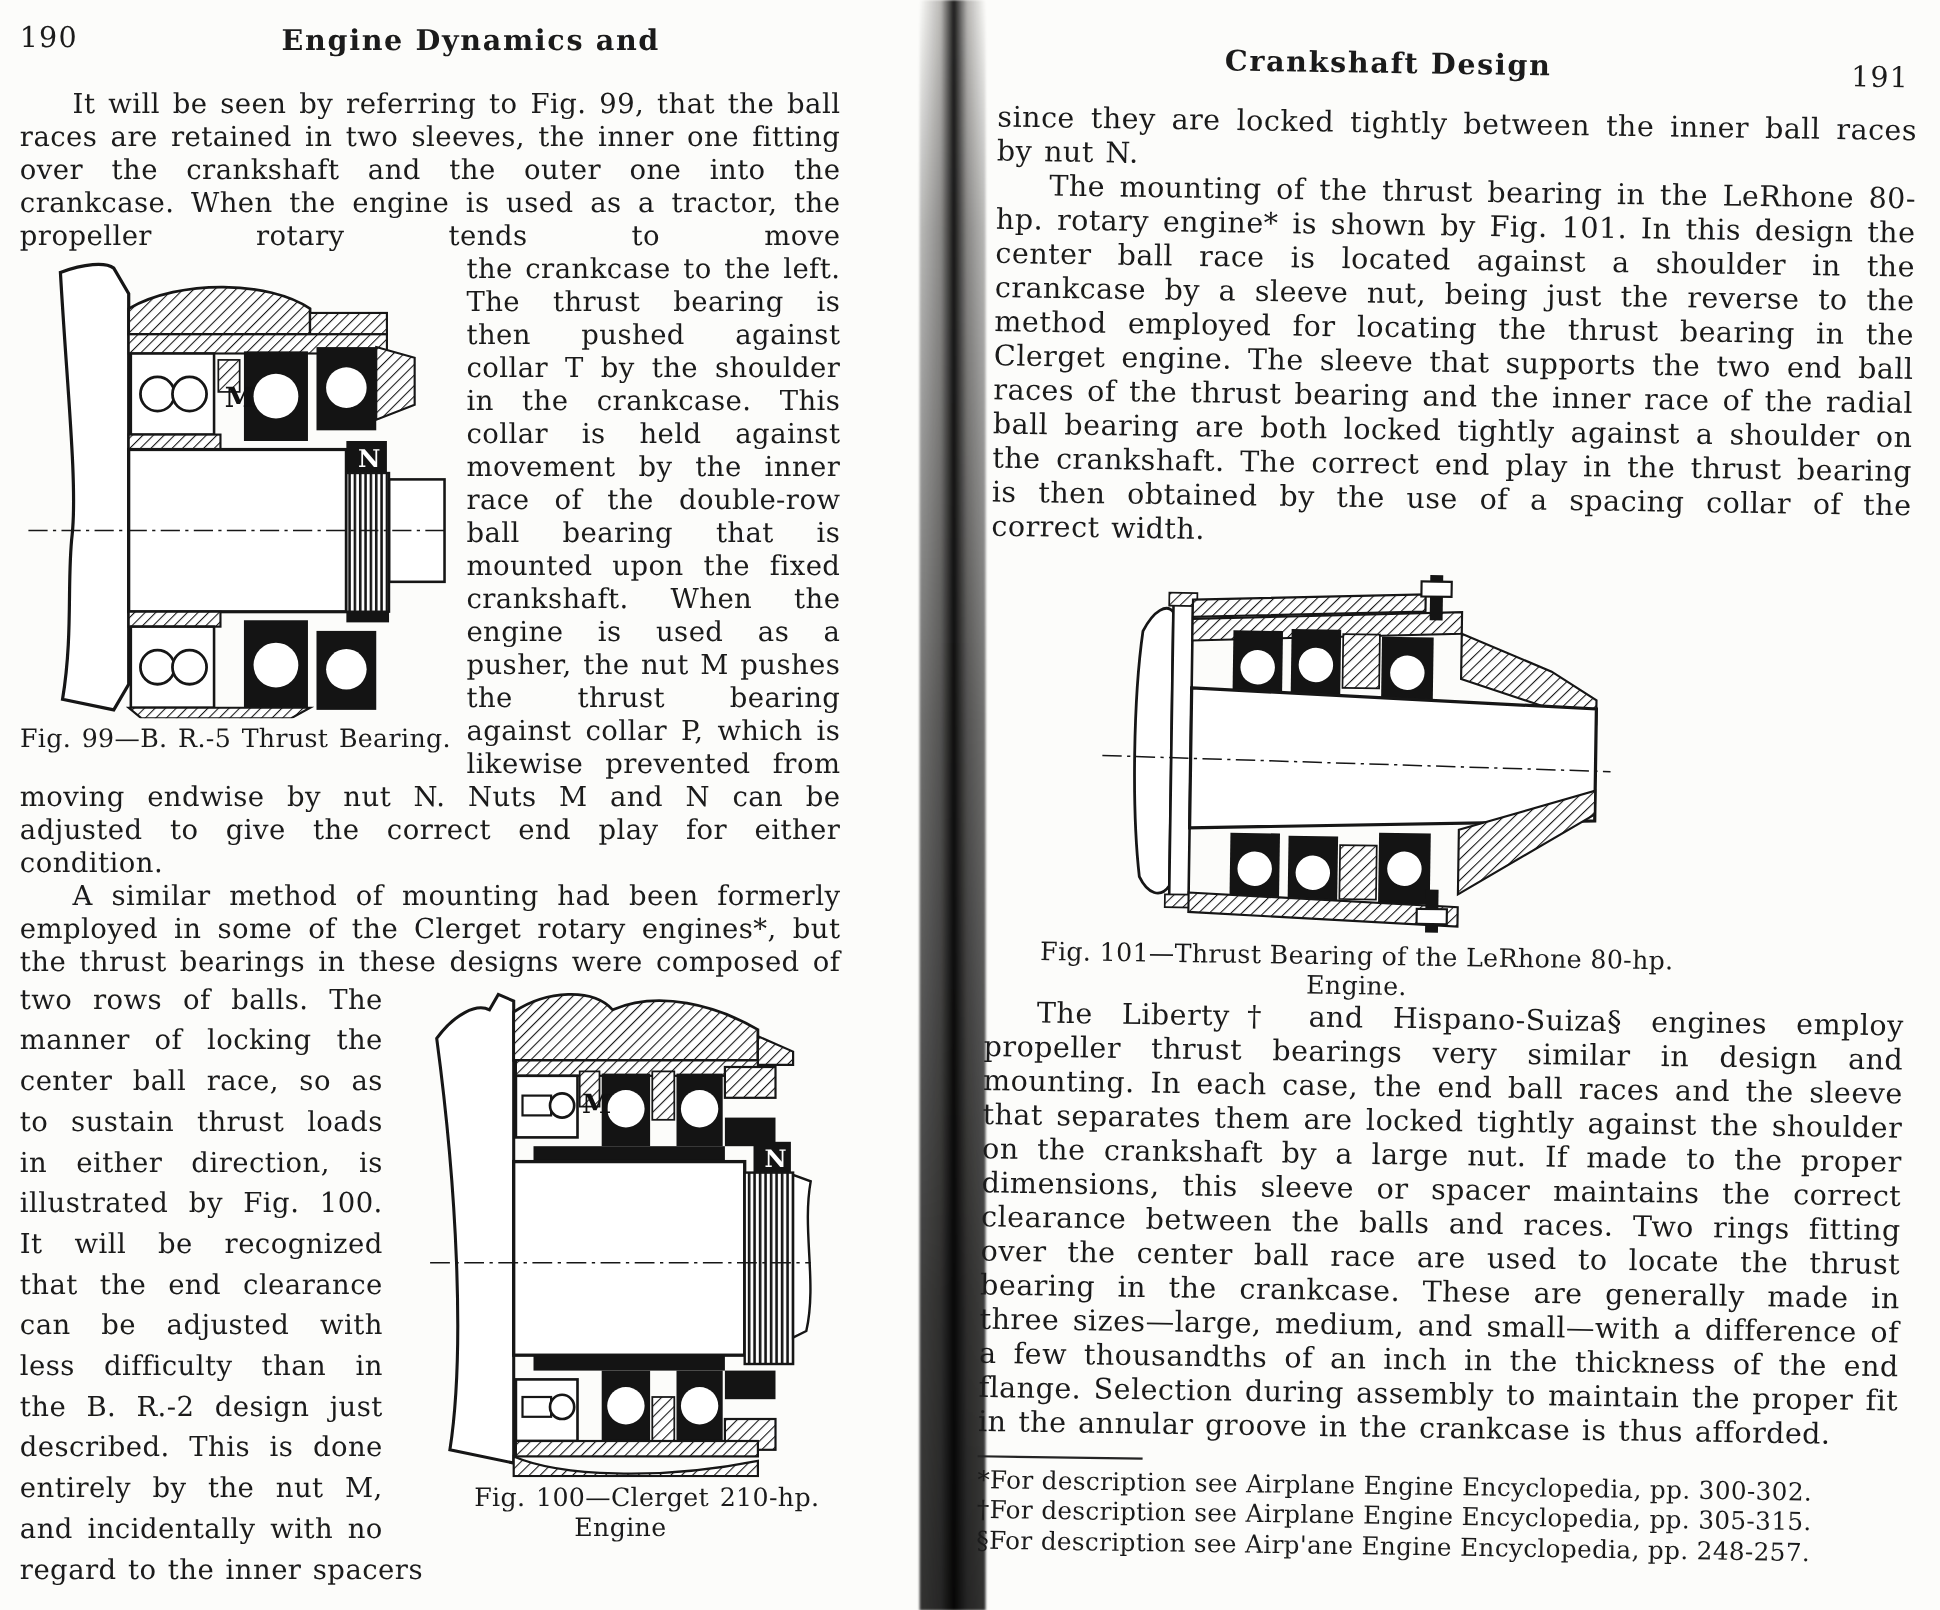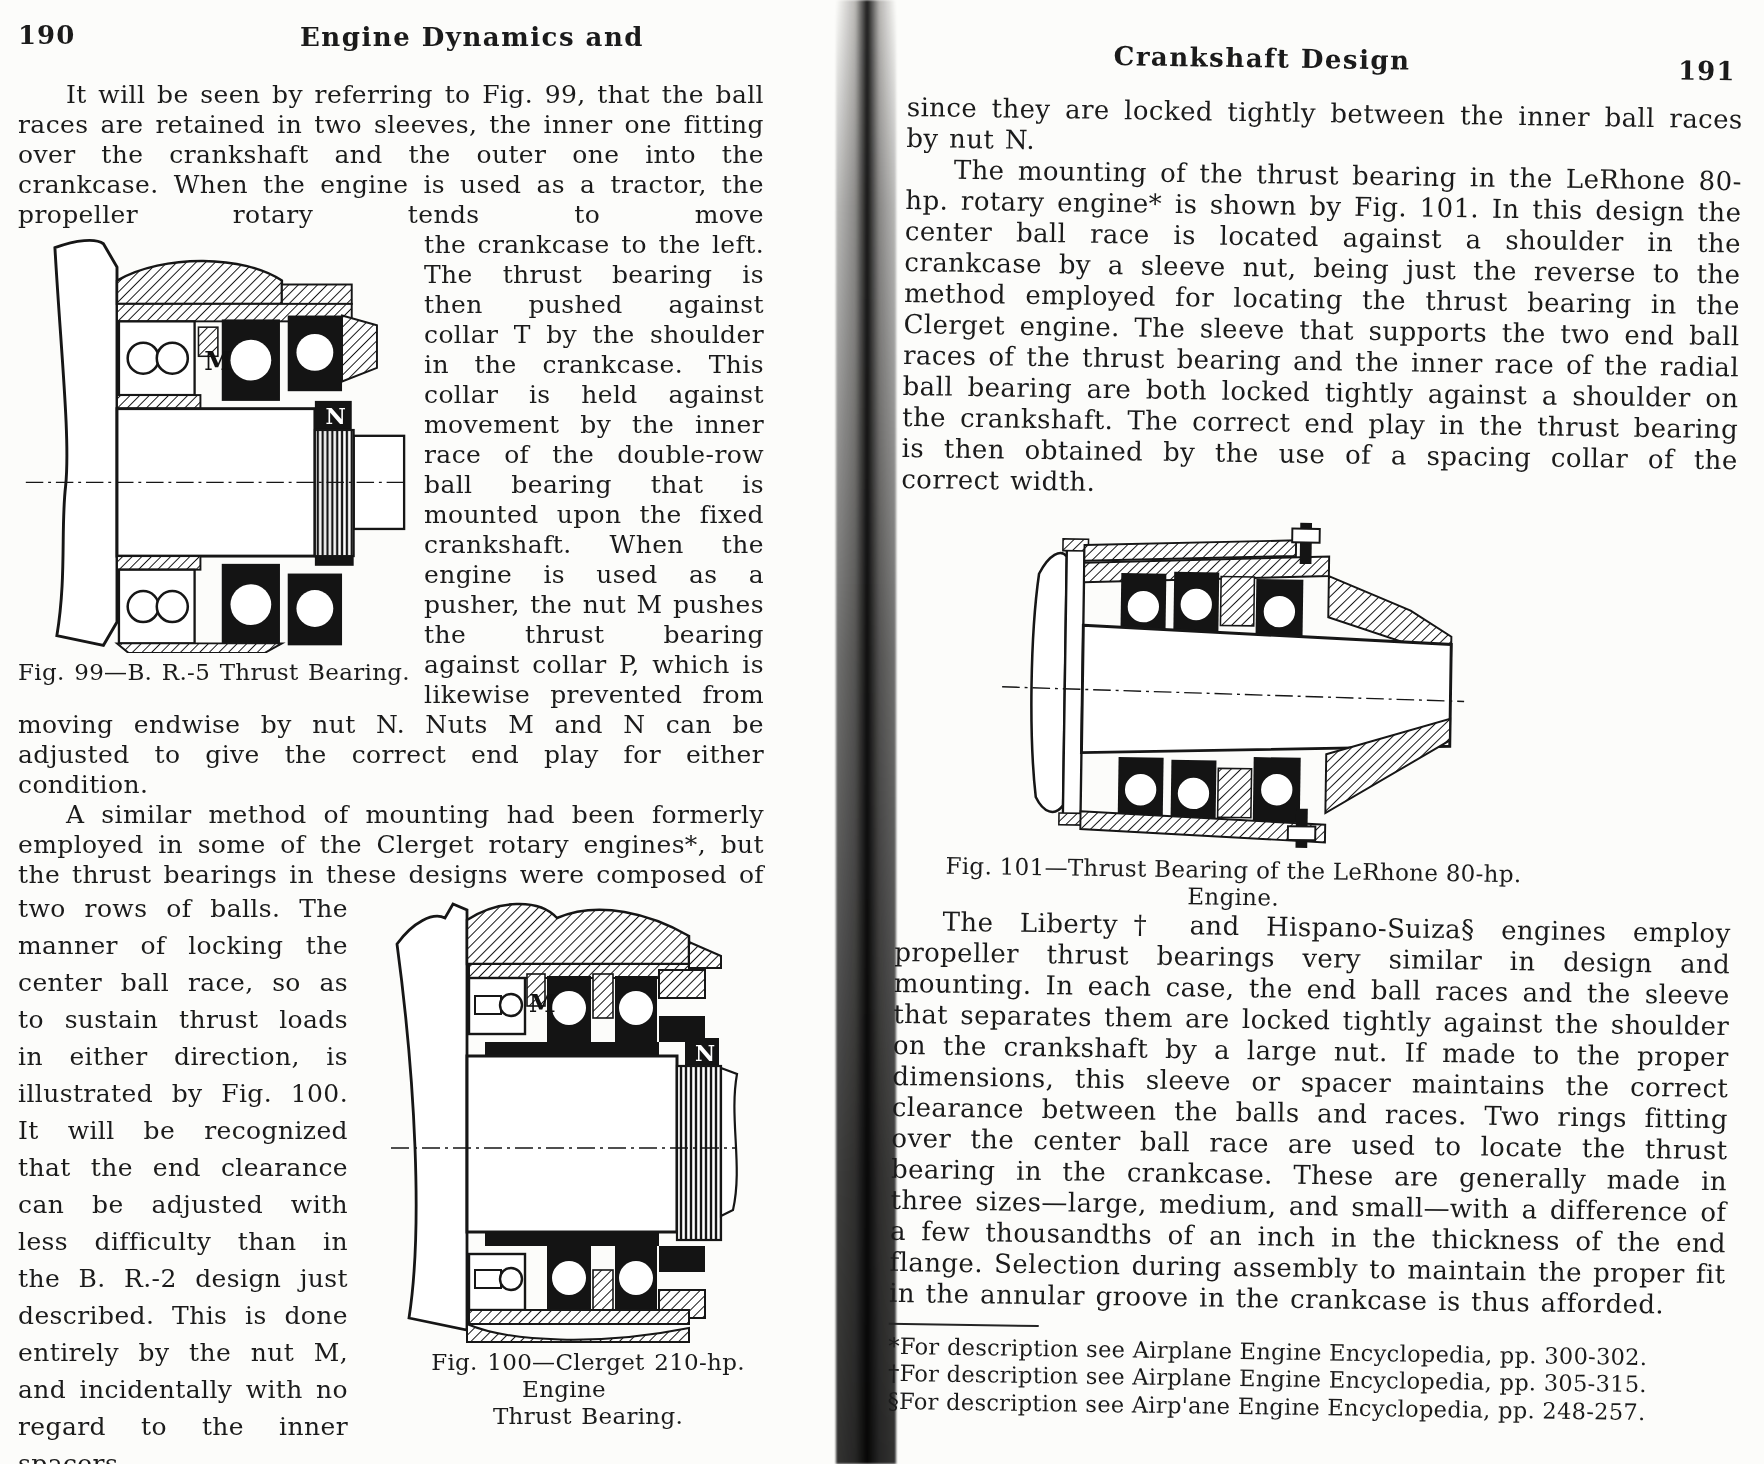--- a/index.html
+++ b/index.html
@@ -13,24 +13,24 @@
   .page-right{left:908px;top:26px;width:836px;transform:rotate(0.85deg);transform-origin:0 0;}
   .binding{
     position:absolute;left:836px;top:0;width:60px;height:1464px;
     background:
       linear-gradient(180deg, rgba(0,0,0,0) 0%, rgba(0,0,0,0.25) 14%, rgba(0,0,0,0.55) 45%, rgba(0,0,0,0.75) 80%, rgba(0,0,0,0.8) 100%),
       linear-gradient(90deg, rgba(25,22,20,0) 0%, rgba(35,30,26,0.30) 32%, rgba(8,8,8,0.92) 52%, rgba(35,30,26,0.32) 72%, rgba(25,22,20,0) 100%);
     background-blend-mode:multiply;
     filter:blur(1.2px);
   }
   .hdr{position:relative;height:44px;margin-bottom:22px;}
-  .pageno{font-weight:700;font-size:26px;letter-spacing:1px;}
+  .pageno{font-weight:400;font-size:26px;letter-spacing:1px;}
   .runhead{font-weight:700;font-size:26px;letter-spacing:1.5px;}
   .page-left .pageno{position:absolute;left:0;top:6px;}
-  .page-left .runhead{position:absolute;left:238px;top:8px;margin-left:44px;}
+  .page-left .runhead{position:absolute;left:238px;top:8px;}
   .page-right .pageno{position:absolute;right:8px;top:18px;}
   .page-right .runhead{position:absolute;left:206px;top:12px;}
   p.body{
     margin:0;font-size:25px;line-height:30px;text-align:justify;
     letter-spacing:0.4px;word-spacing:2px;
   }
   .page-right p.body{font-size:26px;line-height:31px;}
   .indent{text-indent:48px;}
   .force-just{text-align-last:justify;}
   .mt6{margin-top:6px;}
@@ -150,21 +150,20 @@
         <circle cx="180" cy="380" r="17" fill="#fff"></circle>
         <rect x="204" y="372" width="20" height="44" fill="url(#hatch)" stroke="#161616" stroke-width="1.6"></rect>
         <rect x="226" y="348" width="42" height="66" fill="#141414"></rect>
         <circle cx="247" cy="380" r="17" fill="#fff"></circle>
         <rect x="270" y="348" width="46" height="26" fill="#141414"></rect>
         <rect x="270" y="392" width="46" height="28" fill="url(#hatch)" stroke="#161616" stroke-width="2"></rect>
         <rect x="80" y="412" width="220" height="14" fill="url(#hatch)" stroke="#161616" stroke-width="2"></rect>
         <path d="M78,426 C120,444 210,448 300,430 L300,444 L78,444 Z" fill="url(#hatch)" stroke="#161616" stroke-width="2"></path>
       </svg>
       <span class="caption" style="display:block">Fig. 100—Clerget 210-hp. Engine</span>
-      <span class="caption" style="display:block;margin-top:0">Thrust Bearing.</span>
     </span>
     <span class="lh37">The manner of locking the center ball race, so as to sustain thrust loads in either direction, is illustrated by Fig. 100.  It will be recognized that the end clearance can be adjusted with less difficulty than in the B. R.-2 design just described.  This is done entirely by the nut M, and incidentally with no regard to the inner spacers</span>
   </p>
 
   <div style="clear:left;"></div>
 
 </div>
 
 <div class="binding"></div>
 

